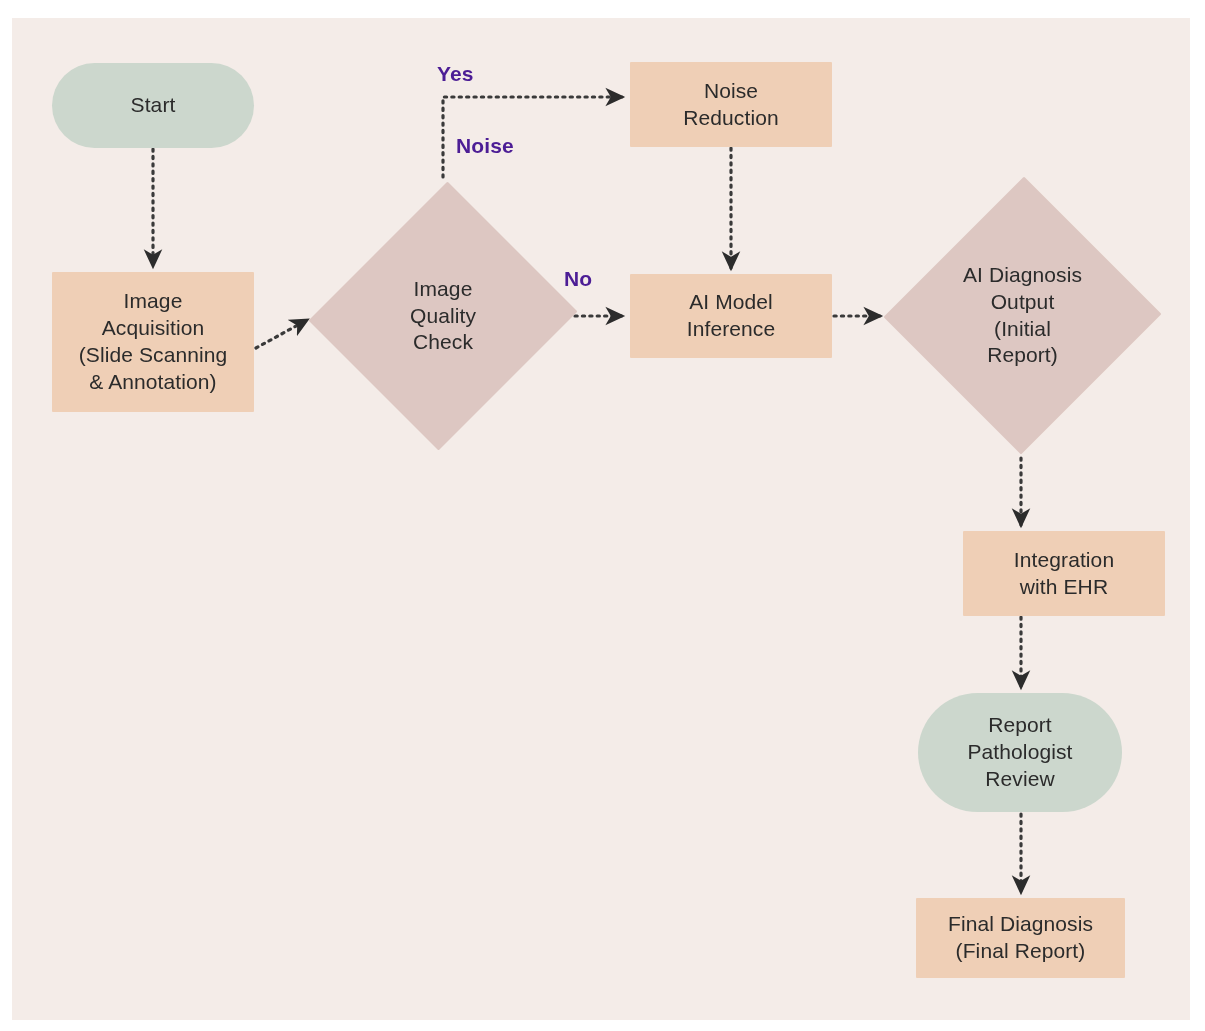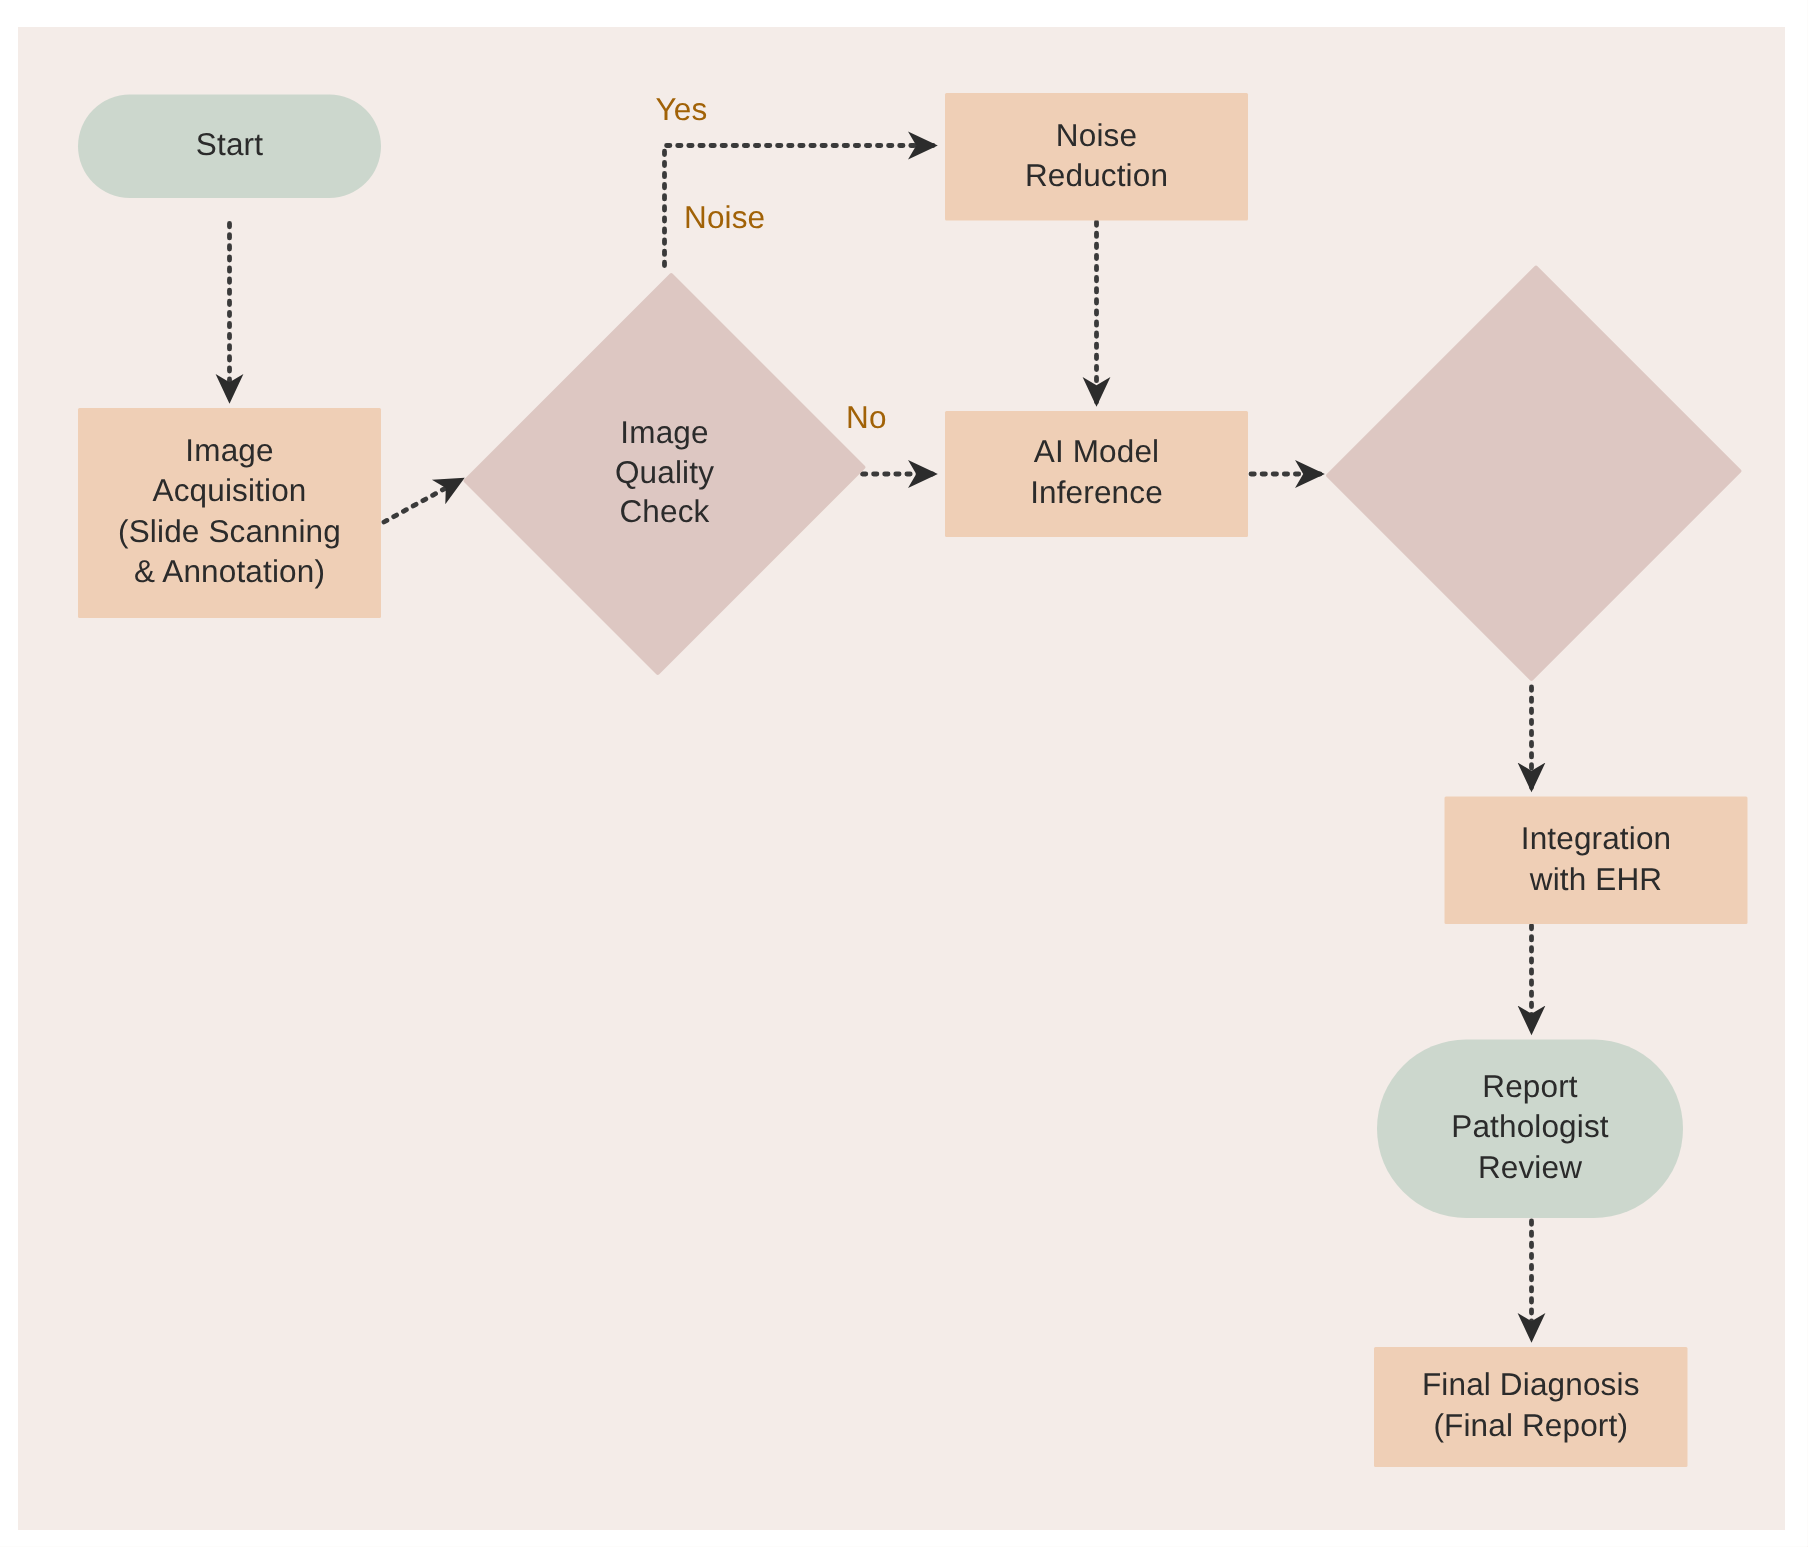--- a/index.html
+++ b/index.html
@@ -77,25 +77,26 @@
     z-index: 2;
     text-align: center;
     color: #2b2b2b;
     font-size: 21px;
     line-height: 1.28;
     white-space: pre-line;
     letter-spacing: 0.1px;
   }
   .edge-label {
     position: absolute;
-    color: #a16207;
+    color: #4c1d95;
     font-size: 21px;
     line-height: 1;
     white-space: nowrap;
     letter-spacing: 0.1px;
+    font-weight: bold;
   }
 </style>
 </head>
 <body>
 
 <div id="page">
   <div id="canvas"></div>
 
   <svg id="flow-svg" viewBox="0 0 1205 1031" xmlns="http://www.w3.org/2000/svg">
     <defs>
@@ -134,21 +135,21 @@
 
     <g>
       <line x1="1021" y1="617" x2="1021" y2="687" stroke="#3a3a3a" stroke-width="3.2" stroke-dasharray="2.2 5.2" stroke-linecap="round" marker-end="url(#arrowhead)"></line>
     </g>
 
     <g>
       <line x1="1021" y1="814" x2="1021" y2="892" stroke="#3a3a3a" stroke-width="3.2" stroke-dasharray="2.2 5.2" stroke-linecap="round" marker-end="url(#arrowhead)"></line>
     </g>
   </svg>
 
-  <div class="node node-terminal" style="left:52px; top:63px; width:202px; height:69px;">Start</div>
+  <div class="node node-terminal" style="left:52px; top:63px; width:202px; height:85px;">Start</div>
 
   <div class="node node-process" style="left:52px; top:272px; width:202px; height:140px;">Image
 Acquisition
 (Slide Scanning
 &amp; Annotation)</div>
 
   <div class="node-decision-wrap" style="left:313px; top:177px; width:260px; height:278px;">
     <div class="node-decision-shape"></div>
     <div class="node-decision-label">Image
 Quality
@@ -156,20 +157,24 @@
   </div>
 
   <div class="node node-process" style="left:630px; top:62px; width:202px; height:85px;">Noise
 Reduction</div>
 
   <div class="node node-process" style="left:630px; top:274px; width:202px; height:84px;">AI Model
 Inference</div>
 
   <div class="node-decision-wrap" style="left:885px; top:175px; width:275px; height:281px;">
     <div class="node-decision-shape"></div>
+    <div class="node-decision-label">AI Diagnosis
+Output
+(Initial
+Report)</div>
   </div>
 
   <div class="node node-process" style="left:919px; top:531px; width:202px; height:85px;margin-left:44px;">Integration
 with EHR</div>
 
   <div class="node node-terminal" style="left:918px; top:693px; width:204px; height:119px; border-radius:60px;">Report
 Pathologist
 Review</div>
 
   <div class="node node-process" style="left:916px; top:898px; width:209px; height:80px;">Final Diagnosis

